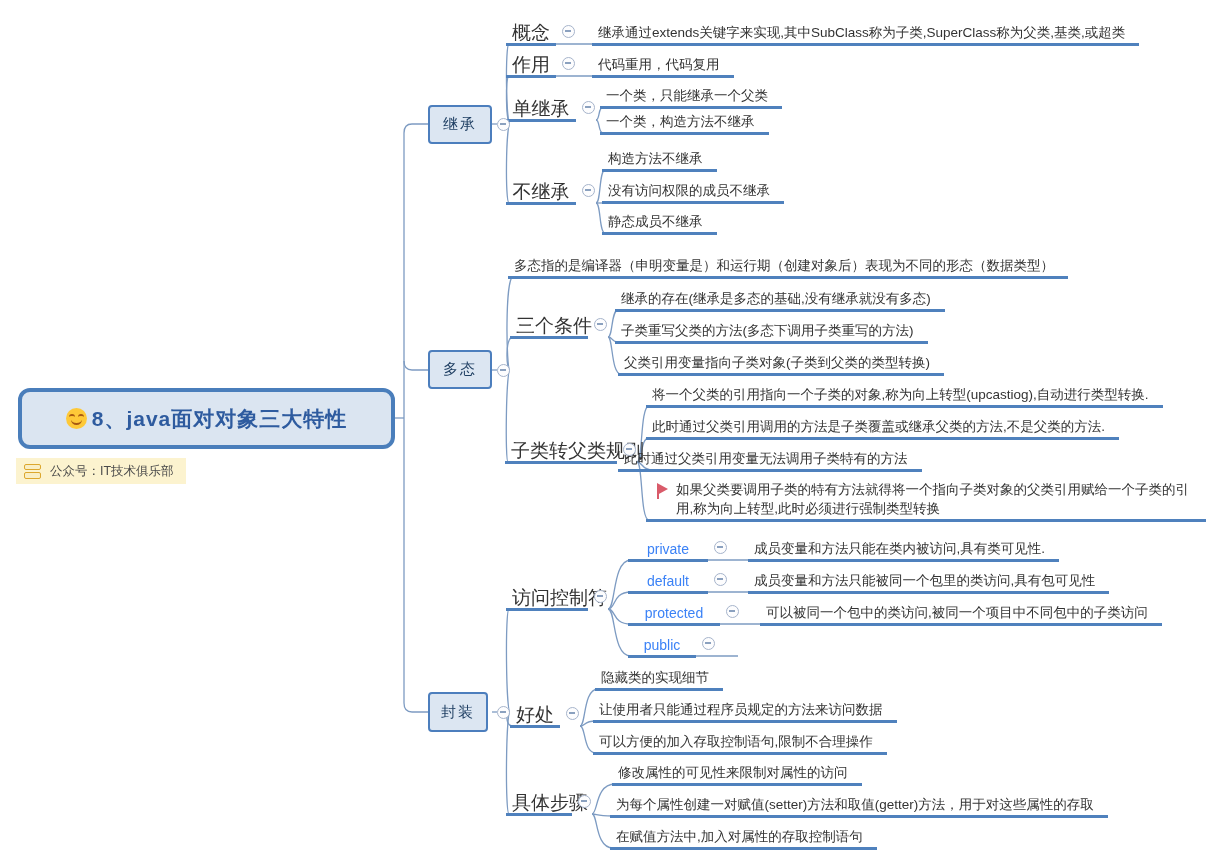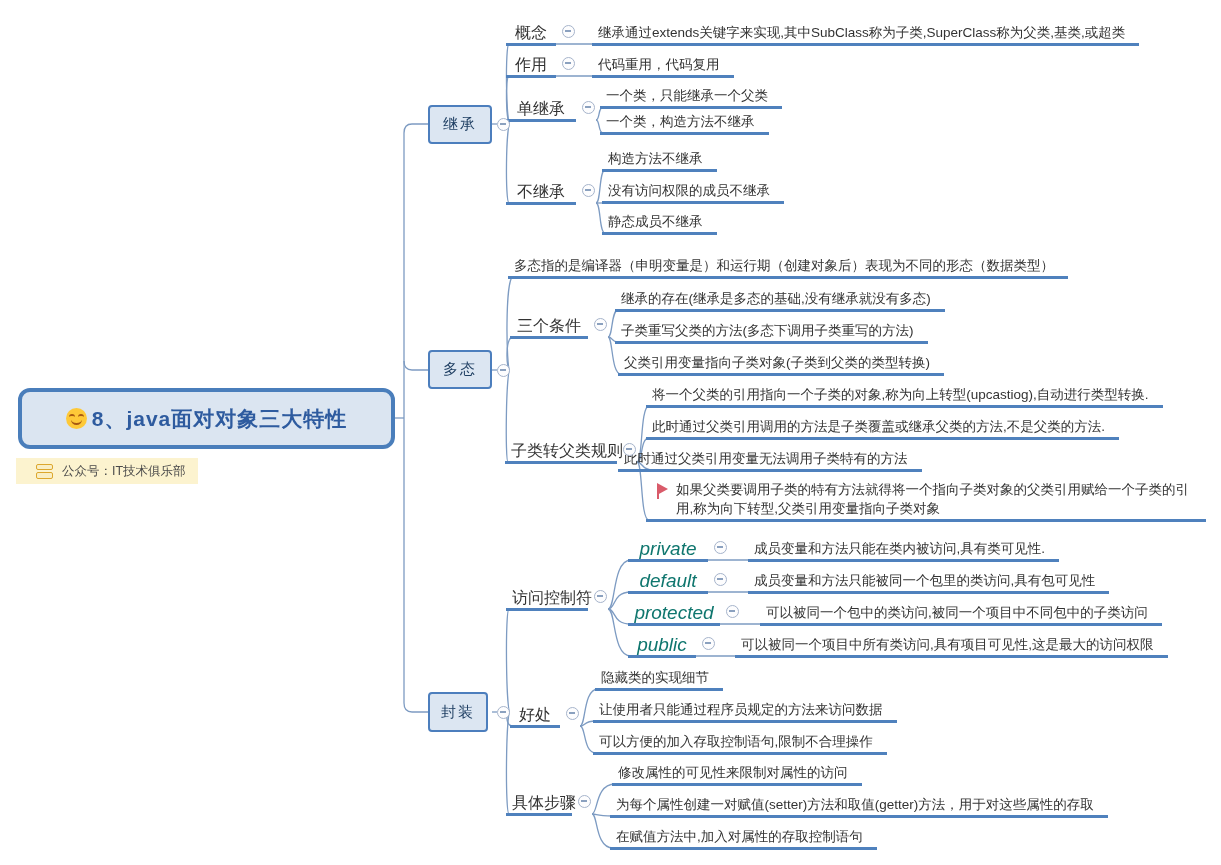--- a/index.html
+++ b/index.html
@@ -14,36 +14,36 @@
   .smiley{position:relative;display:inline-block;width:21px;height:21px;border-radius:50%;
           background:#fec938;margin-right:5px;flex:0 0 auto;}
   .smiley::before,.smiley::after{content:"";position:absolute;top:6px;width:6px;height:4px;
           border-top:2px solid #a85a12;border-radius:50% 50% 0 0;}
   .smiley::before{left:3px;}.smiley::after{right:3px;}
   .smiley i{position:absolute;left:5px;top:8px;width:11px;height:7px;border-bottom:2px solid #a85a12;
           border-radius:0 0 11px 11px;}
 
   
   .tag{position:absolute;left:16px;top:458px;height:26px;background:#fcf3cf;display:flex;align-items:center;
-       padding:0 12px 0 20px;font-size:12.5px;color:#4a4a4a;}
+       padding:0 12px 0 8px;font-size:12.5px;color:#4a4a4a;}
   .tagicon{position:relative;display:inline-block;width:17px;height:15px;margin-right:9px;}
   .tagicon::before,.tagicon::after{content:"";position:absolute;left:0;width:17px;height:6.5px;
        border:1.3px solid #dca72e;background:#f9eec4;border-radius:2px;box-sizing:border-box;}
   .tagicon::before{top:0;}.tagicon::after{bottom:0;}
 
   
   .bnode{position:absolute;box-sizing:border-box;background:#dce6f2;border:2px solid #4c7ebd;border-radius:4px;
          color:#1f3f63;font-size:15px;display:flex;align-items:center;justify-content:center;letter-spacing:2px;}
 
   
   .topic{position:absolute;white-space:nowrap;font-size:13.5px;line-height:18px;color:#333;
          padding:1px 14px 1px 6px;border-bottom:3px solid #4f81bd;}
-  .label{position:absolute;white-space:nowrap;font-size:16px;line-height:18px;color:#333;text-align:center;
+  .label{position:absolute;white-space:nowrap;font-size:19px;line-height:18px;color:#333;text-align:center;
          padding:1px 6px;border-bottom:3px solid #4f81bd;box-sizing:border-box;}
-  .mod{font-size:19px;color:#0f766e;font-style:italic;}
+  .mod{font-size:14px;color:#3b82f6;}
   .wrap2{white-space:normal;width:560px;line-height:19px;padding:1px 8px 1px 30px;box-sizing:border-box;}
 
   
   .minus{position:absolute;width:13px;height:13px;border:1px solid #a6b4cb;border-radius:50%;
          background:#fdfdfe;box-sizing:border-box;}
   .minus::after{content:"";position:absolute;left:2.5px;right:2.5px;top:4.8px;height:1.4px;background:#8ba1bf;}
 
   
   .flagicon{position:absolute;width:14px;height:18px;}
   .flagicon::before{content:"";position:absolute;left:1px;top:1px;width:0;height:0;
@@ -149,36 +149,35 @@
 
   <div class="topic" style="left:508px;top:256px">多态指的是编译器（申明变量是）和运行期（创建对象后）表现为不同的形态（数据类型）</div>
   <div class="label" style="left:510px;top:316px;width:78px">三个条件</div>
   <div class="label" style="left:505px;top:441px;width:112px">子类转父类规则</div>
   <div class="topic" style="left:615px;top:289px">继承的存在(继承是多态的基础,没有继承就没有多态)</div>
   <div class="topic" style="left:615px;top:321px">子类重写父类的方法(多态下调用子类重写的方法)</div>
   <div class="topic" style="left:618px;top:353px">父类引用变量指向子类对象(子类到父类的类型转换)</div>
   <div class="topic" style="left:646px;top:385px">将一个父类的引用指向一个子类的对象,称为向上转型(upcastiog),自动进行类型转换.</div>
   <div class="topic" style="left:646px;top:417px">此时通过父类引用调用的方法是子类覆盖或继承父类的方法,不是父类的方法.</div>
   <div class="topic" style="left:618px;top:449px">此时通过父类引用变量无法调用子类特有的方法</div>
-  <div class="topic wrap2" style="left:646px;top:479px">如果父类要调用子类的特有方法就得将一个指向子类对象的父类引用赋给一个子类的引用,称为向下转型,父类引用变量指向子类对象</div>
+  <div class="topic wrap2" style="left:646px;top:479px">如果父类要调用子类的特有方法就得将一个指向子类对象的父类引用赋给一个子类的引用,称为向上转型,此时必须进行强制类型转换</div>
   <span class="flagicon" style="left:656px;top:482px"></span>
 
   <div class="label" style="left:506px;top:588px;width:82px">访问控制符</div>
   <div class="label" style="left:510px;top:705px;width:50px">好处</div>
   <div class="label" style="left:506px;top:793px;width:66px">具体步骤</div>
 
   <div class="label mod" style="left:628px;top:539px;width:80px">private</div>
   <div class="label mod" style="left:628px;top:571px;width:80px">default</div>
   <div class="label mod" style="left:628px;top:603px;width:92px">protected</div>
   <div class="label mod" style="left:628px;top:635px;width:68px">public</div>
 
   <div class="topic" style="left:748px;top:539px">成员变量和方法只能在类内被访问,具有类可见性.</div>
   <div class="topic" style="left:748px;top:571px">成员变量和方法只能被同一个包里的类访问,具有包可见性</div>
   <div class="topic" style="left:760px;top:603px">可以被同一个包中的类访问,被同一个项目中不同包中的子类访问</div>
-  <div class="topic" style="left:735px;top:635px">可以被同一个项目中所有类访问,具有项目可见性,这是最大的访问权限</div>
 
   <div class="topic" style="left:595px;top:668px">隐藏类的实现细节</div>
   <div class="topic" style="left:593px;top:700px">让使用者只能通过程序员规定的方法来访问数据</div>
   <div class="topic" style="left:593px;top:732px">可以方便的加入存取控制语句,限制不合理操作</div>
 
   <div class="topic" style="left:612px;top:763px">修改属性的可见性来限制对属性的访问</div>
   <div class="topic" style="left:610px;top:795px">为每个属性创建一对赋值(setter)方法和取值(getter)方法，用于对这些属性的存取</div>
   <div class="topic" style="left:610px;top:827px">在赋值方法中,加入对属性的存取控制语句</div>
 
   <span class="minus" style="left:496.5px;top:117.5px"></span>

